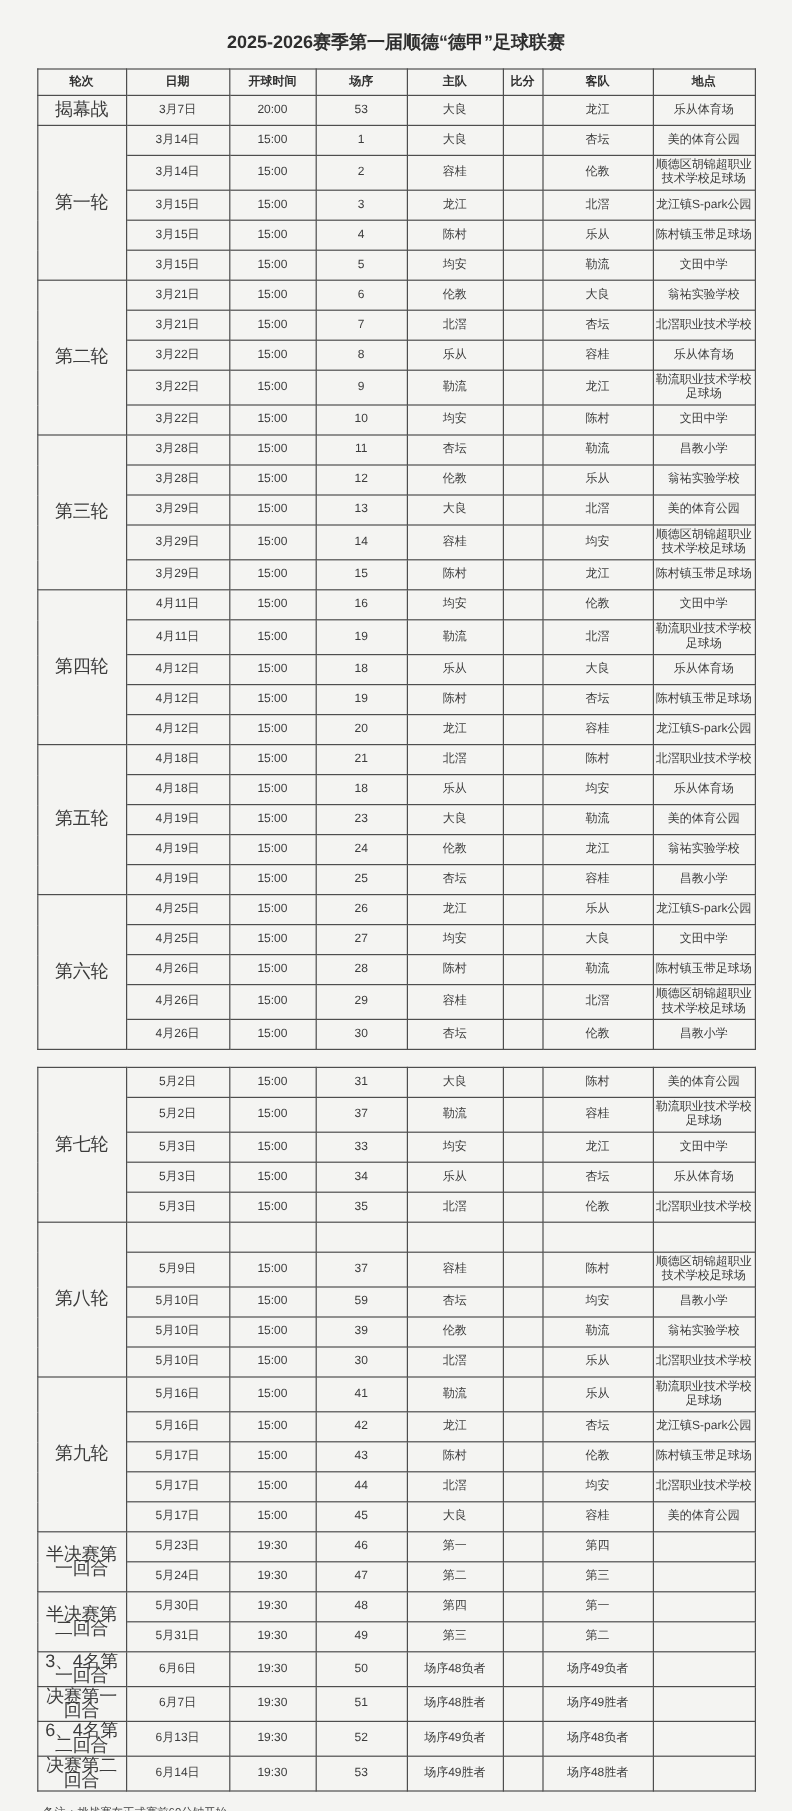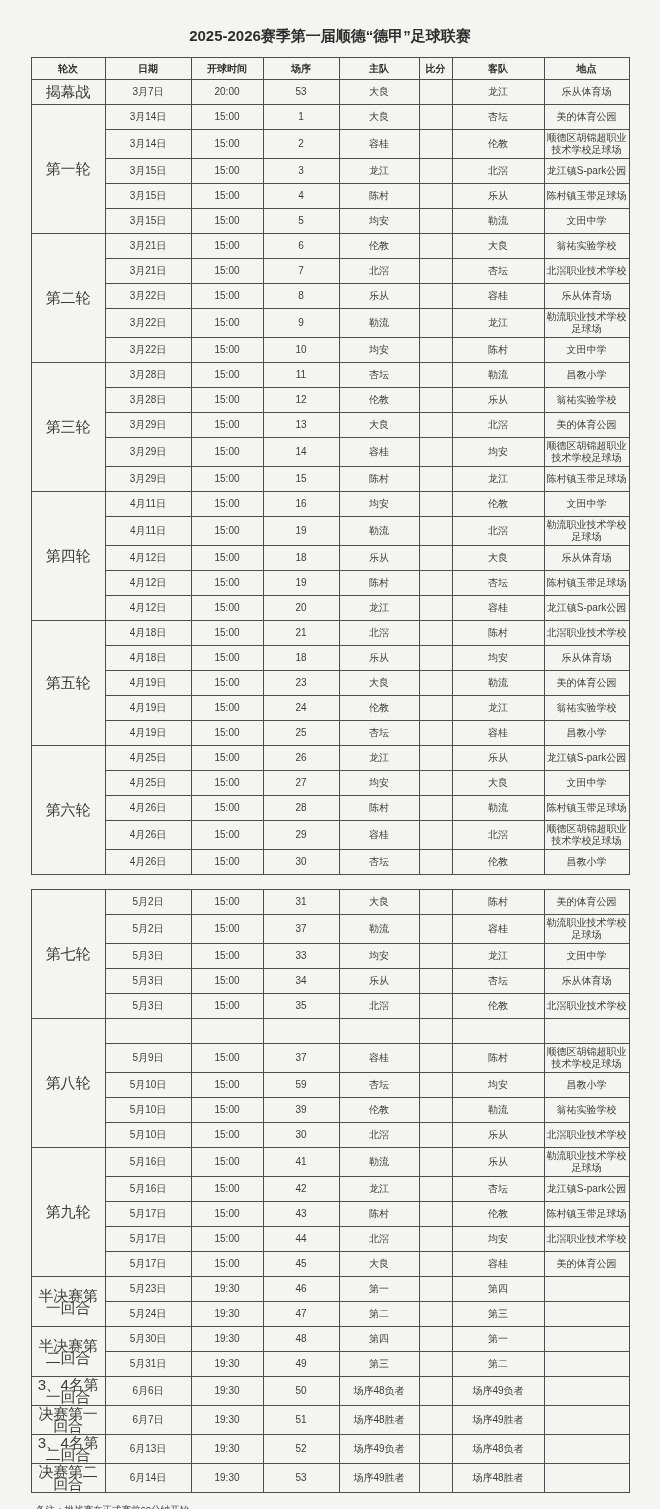--- a/index.html
+++ b/index.html
@@ -582,21 +582,21 @@
           <td rowspan="1" class="round">决赛第一回合</td>
           <td>6月7日</td>
           <td>19:30</td>
           <td>51</td>
           <td>场序48胜者</td>
           <td></td>
           <td>场序49胜者</td>
           <td></td>
         </tr>
         <tr>
-          <td rowspan="1" class="round">3、4名第二回合</td>
+          <td rowspan="1" class="round">6、4名第二回合</td>
           <td>6月13日</td>
           <td>19:30</td>
           <td>52</td>
           <td>场序49负者</td>
           <td></td>
           <td>场序48负者</td>
           <td></td>
         </tr>
         <tr>
           <td rowspan="1" class="round">决赛第二回合</td>

